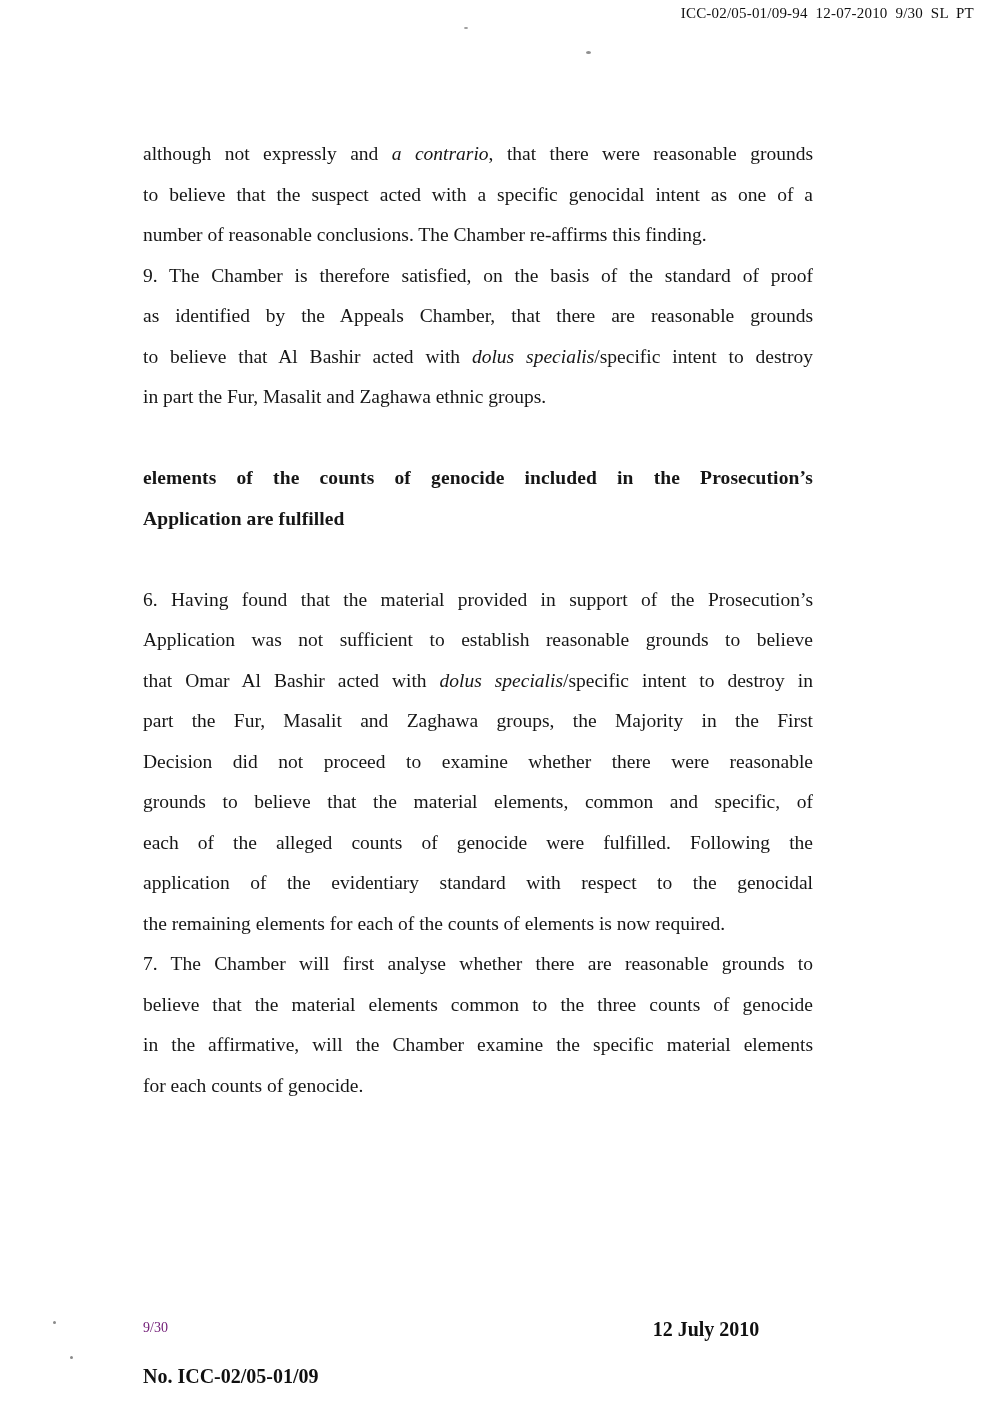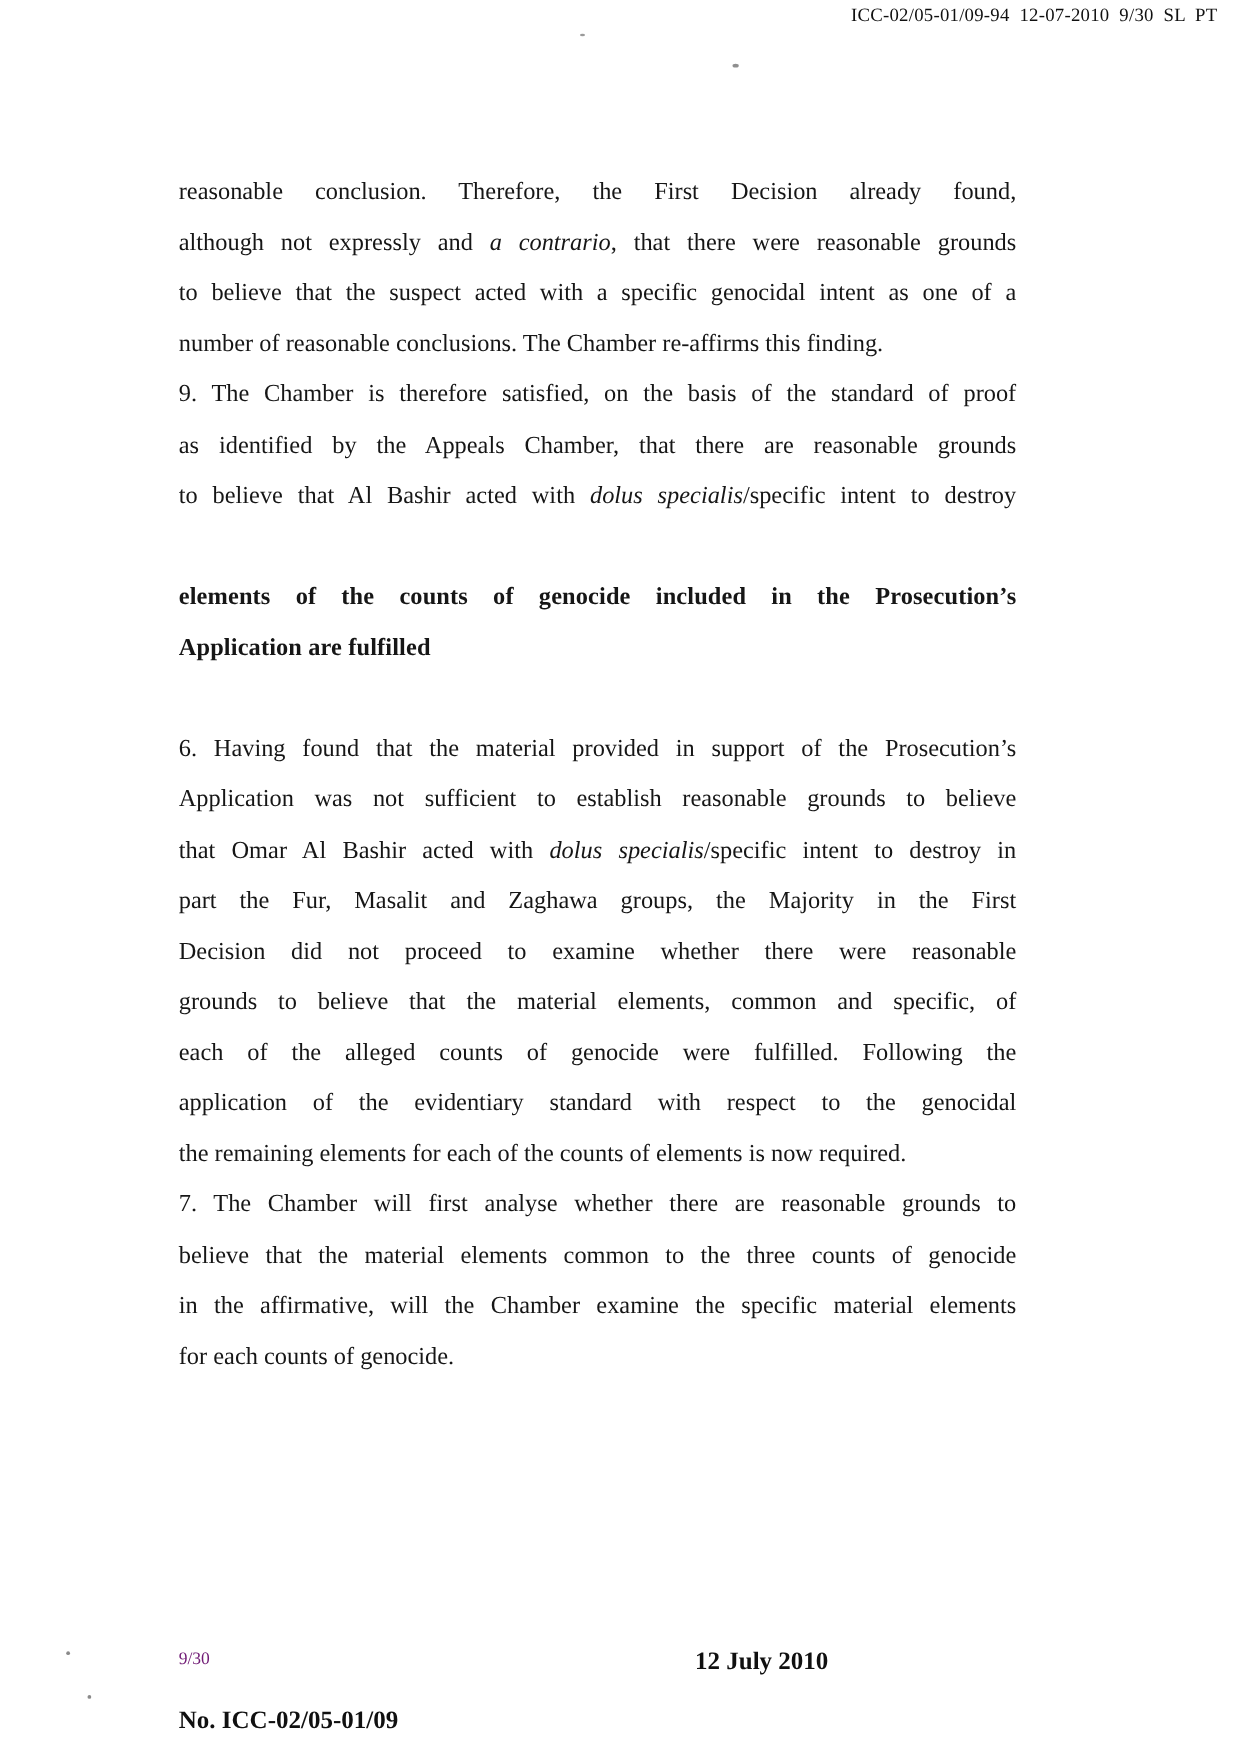--- a/index.html
+++ b/index.html
@@ -58,48 +58,48 @@
     top: 1320px;
     width: 660px;
     font-size: 14px;
     color: #701a75;
   }
   .footer-date {
     position: absolute;
     left: 556px;
     top: 1318px;
     width: 300px;
-    text-align: left;
+    text-align: center;
     font-weight: bold;
     font-size: 20px;
     color: #101010;
   }
   .speck {
     position: absolute;
     border-radius: 50%;
   }
 </style>
 </head>
 <body>
 
 <div class="page">
 
   <div class="header-stamp">ICC-02/05-01/09-94  12-07-2010  9/30  SL  PT</div>
 
   <div class="doc-body">
       <div class="para body">
-        <div class="line"><span>reasonable conclusion. Therefore, the First Decision already found,</span></div>
         <div class="line"><span>although not expressly and </span><span class="it">a contrario</span><span>, that there were reasonable grounds</span></div>
         <div class="line"><span>to believe that the suspect acted with a specific genocidal intent as one of a</span></div>
         <div class="line last"><span>number of reasonable conclusions. The Chamber re-affirms this finding.</span></div>
       </div>
       <div class="para body">
         <div class="line"><span>9. The Chamber is therefore satisfied, on the basis of the standard of proof</span></div>
         <div class="line"><span>as identified by the Appeals Chamber, that there are reasonable grounds</span></div>
         <div class="line"><span>to believe that Al Bashir acted with </span><span class="it">dolus specialis</span><span>/specific intent to destroy</span></div>
+        <div class="line last"><span>in part the Fur, Masalit and Zaghawa ethnic groups.</span></div>
       </div>
       <div class="para heading gap">
         <div class="line"><span>elements of the counts of genocide included in the Prosecution’s</span></div>
         <div class="line last"><span>Application are fulfilled</span></div>
       </div>
       <div class="para body gap">
         <div class="line"><span>6. Having found that the material provided in support of the Prosecution’s</span></div>
         <div class="line"><span>Application was not sufficient to establish reasonable grounds to believe</span></div>
         <div class="line"><span>that Omar Al Bashir acted with </span><span class="it">dolus specialis</span><span>/specific intent to destroy in</span></div>
         <div class="line"><span>part the Fur, Masalit and Zaghawa groups, the Majority in the First</span></div>

